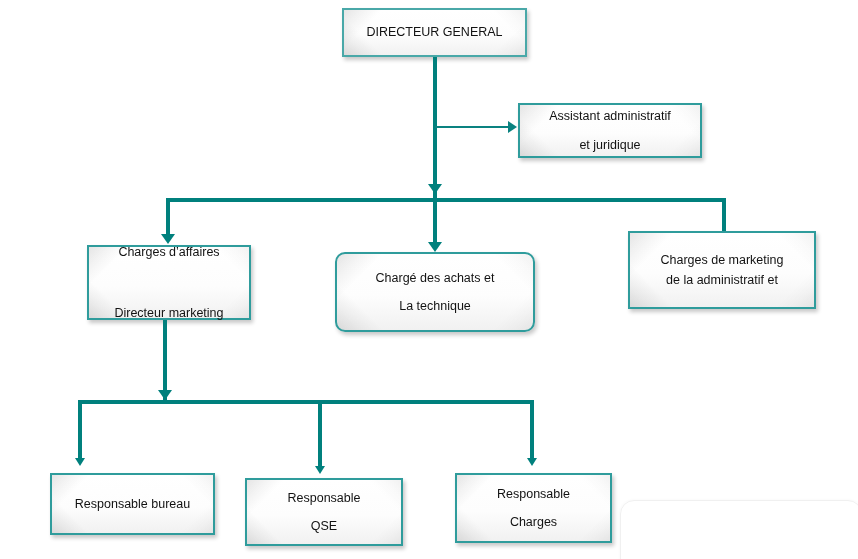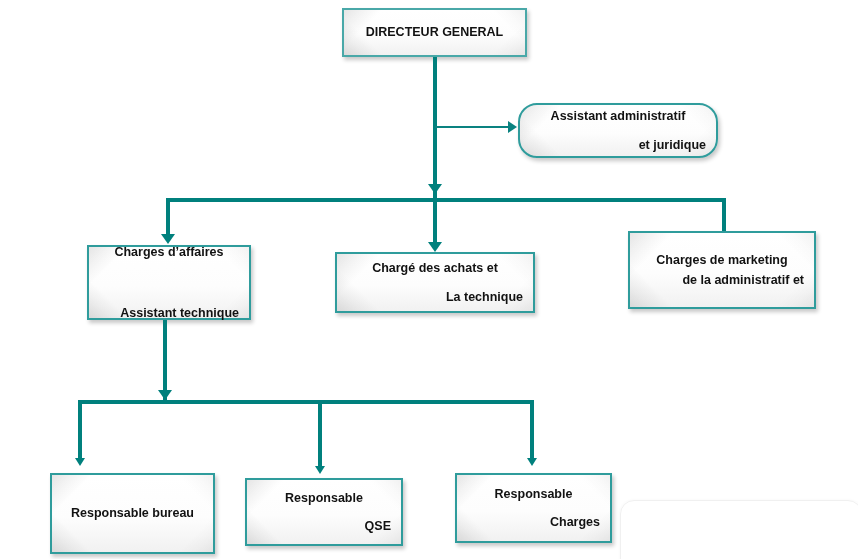--- a/index.html
+++ b/index.html
@@ -38,27 +38,27 @@
       linear-gradient(225deg, rgba(0,0,0,0.055) 0%, rgba(0,0,0,0.02) 8%, rgba(0,0,0,0) 15%),
       linear-gradient(315deg, rgba(0,0,0,0.055) 0%, rgba(0,0,0,0.02) 8%, rgba(0,0,0,0) 15%),
       linear-gradient(to bottom, #ffffff 0%, #fdfdfd 55%, #f1f1f1 100%);
     box-shadow: 2px 3px 4px rgba(0,0,0,0.22);
     display: flex;
     flex-direction: column;
     align-items: center;
     justify-content: center;
     text-align: center;
     color: #121212;
-    font-weight: bold;
+    font-weight: normal;
     font-size: 12.5px;
     line-height: 1.15;
-    padding: 2px 10px;
+    padding: 2px 22px;
   }
   .node-line { display: block; width: 100%; }
-  .node-line + .node-line { margin-top: 14px; text-align: right; }
+  .node-line + .node-line { margin-top: 14px; }
 
   .node.root {
     border-color: #49a8a8;
     font-size: 12.5px;
   }
 
   
   .conn {
     position: absolute;
     background: #00807d;
@@ -100,42 +100,42 @@
     <span class="node-line">DIRECTEUR GENERAL</span>
   </div>
 
   <div class="conn v" style="left:433px; top:57px; width:4px; height:143px;"></div>
 
   <div class="conn thin-h" style="left:435px; top:126px; width:76px; height:2px;"></div>
   <div class="arrow-right" style="left:508px; top:121px;"></div>
 
   <div class="arrow-down" style="left:428px; top:184px;"></div>
 
-  <div class="node" style="left:518px; top:103px; width:200px; height:55px;border-radius:19px;">
+  <div class="node" style="left:518px; top:103px; width:184px; height:55px;">
     <span class="node-line">Assistant administratif</span>
     <span class="node-line">et juridique</span>
   </div>
 
   <div class="conn h" style="left:166px; top:198px; width:560px; height:4px;"></div>
 
   <div class="conn v" style="left:166px; top:198px; width:4px; height:42px;"></div>
   <div class="arrow-down" style="left:161px; top:234px;"></div>
 
   <div class="conn v" style="left:433px; top:198px; width:4px; height:50px;"></div>
   <div class="arrow-down" style="left:428px; top:242px;"></div>
 
   <div class="conn v" style="left:722px; top:198px; width:4px; height:42px;"></div>
   <div class="arrow-down" style="left:717px; top:234px;"></div>
 
   <div class="node" style="left:87px; top:245px; width:164px; height:75px;gap:32px;">
     <span class="node-line">Charges d’affaires</span>
-    <span class="node-line">Assistant technique</span>
+    <span class="node-line">Directeur marketing</span>
   </div>
 
-  <div class="node" style="left:335px; top:252px; width:200px; height:61px;">
+  <div class="node" style="left:335px; top:252px; width:200px; height:80px;border-radius:10px;">
     <span class="node-line">Chargé des achats et</span>
     <span class="node-line">La technique</span>
   </div>
 
   <div class="node" style="left:628px; top:231px; width:188px; height:78px;">
     <span class="node-line" style="margin-top:0;">Charges de marketing</span>
     <span class="node-line" style="margin-top:6px;">de la administratif et</span>
   </div>
 
   <div class="conn v" style="left:163px; top:320px; width:4px; height:82px;"></div>
@@ -145,21 +145,21 @@
 
   <div class="conn v" style="left:78px; top:400px; width:4px; height:62px;"></div>
   <div class="arrow-down small" style="left:75px; top:458px;"></div>
 
   <div class="conn v" style="left:318px; top:400px; width:4px; height:70px;"></div>
   <div class="arrow-down small" style="left:315px; top:466px;"></div>
 
   <div class="conn v" style="left:530px; top:400px; width:4px; height:62px;"></div>
   <div class="arrow-down small" style="left:527px; top:458px;"></div>
 
-  <div class="node" style="left:50px; top:473px; width:165px; height:81px;">
+  <div class="node" style="left:50px; top:473px; width:165px; height:62px;">
     <span class="node-line">Responsable bureau</span>
   </div>
 
   <div class="node" style="left:245px; top:478px; width:158px; height:68px;">
     <span class="node-line">Responsable</span>
     <span class="node-line">QSE</span>
   </div>
 
   <div class="node" style="left:455px; top:473px; width:157px; height:70px;">
     <span class="node-line">Responsable</span>

